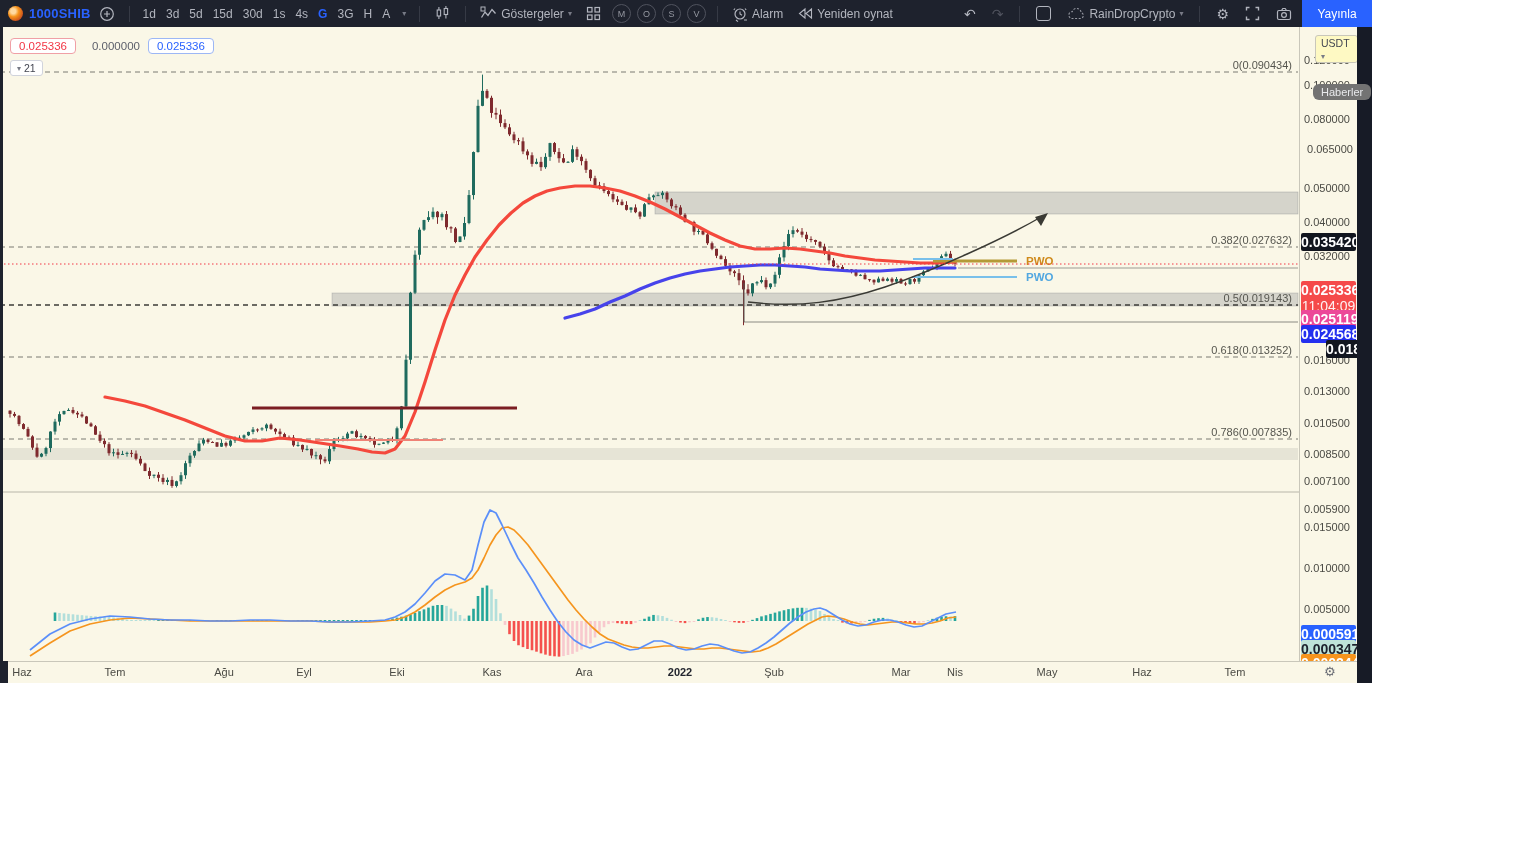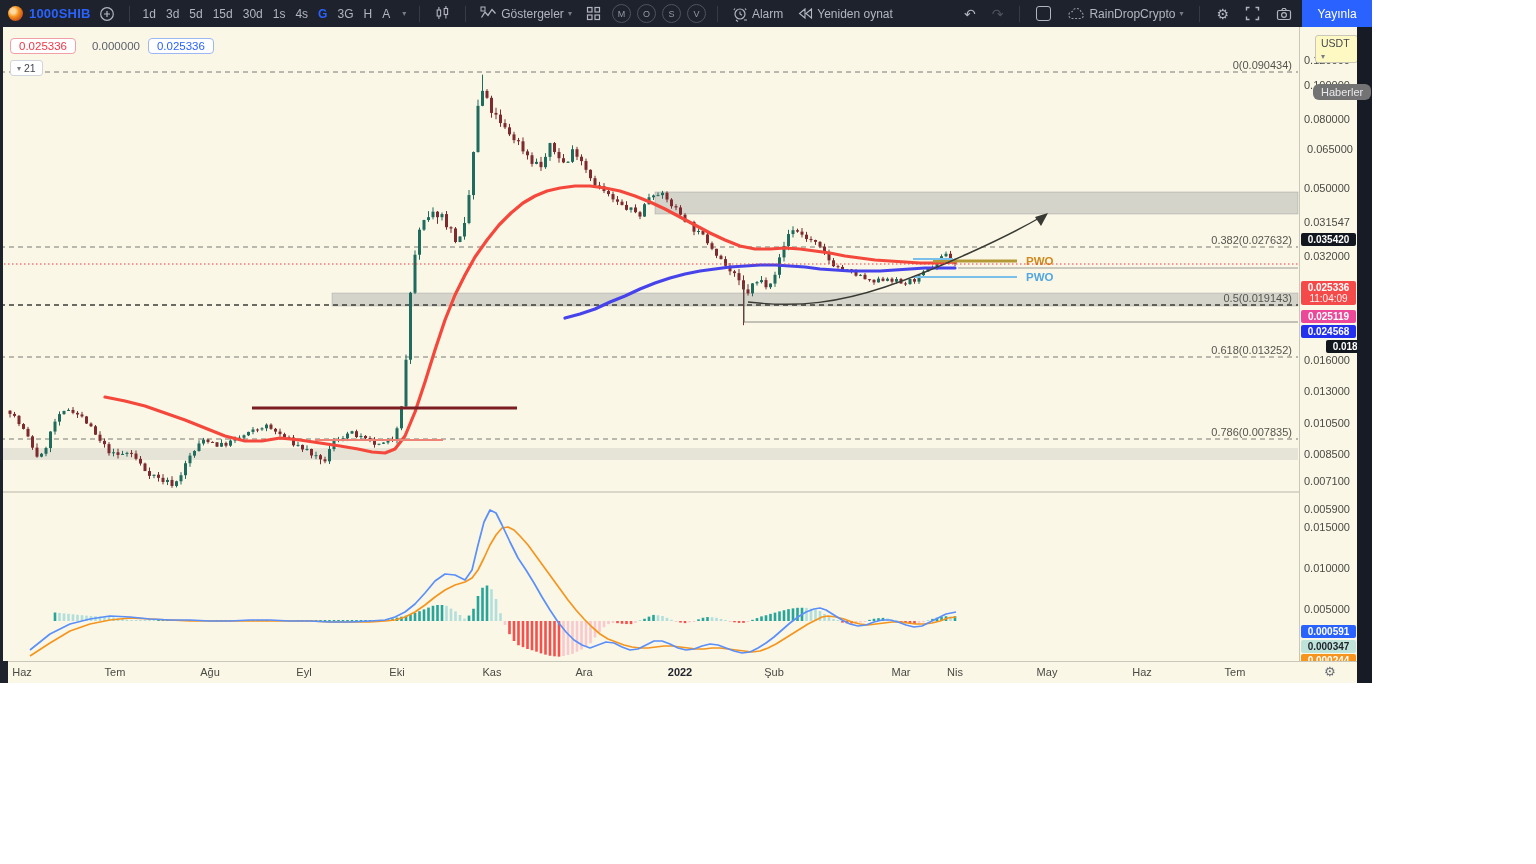--- a/index.html
+++ b/index.html
@@ -27,21 +27,21 @@
   .ohlc{font-size:12px;color:#2a2e39;}
   #legend .row2{display:flex;align-items:center;gap:8px;margin-top:5px;}
   .pbox{border:1px solid;border-radius:4px;font-size:11.5px;padding:1px 8px;background:#fff;cursor:pointer;}
   .pbox.red{color:#f23645;border-color:#f0a0a6;}
   .pbox.blue{color:#2962ff;border-color:#9db7f5;}
   .spread{font-size:11.5px;color:#5d606b;margin-left:8px;}
   #barcount{margin-top:6px;display:inline-flex;align-items:center;gap:3px;background:#fff;border:1px solid #d1d4dc;border-radius:3px;font-size:10.5px;color:#434651;padding:1px 6px;cursor:pointer;}
   
   #price-scale{position:absolute;left:1299px;top:27px;width:58px;height:634px;background:#FAF7E7;border-left:1px solid #c9c7ba;z-index:20;cursor:ns-resize;}
   .tick{position:absolute;left:4px;width:52px;font-size:11px;color:#4a4a44;transform:translateY(-6px);}
-  .plabel{position:absolute;left:1px;width:55px;text-align:center;font-size:10px;font-weight:bold;color:#fff;border-radius:2px;padding:1px 0;transform:translateY(-8px);z-index:3;}
+  .plabel{position:absolute;left:1px;width:55px;text-align:center;font-size:14px;font-weight:bold;color:#fff;border-radius:2px;padding:1px 0;transform:translateY(-8px);z-index:3;}
   #usdt-btn{position:absolute;left:15px;top:8px;background:#fef9c3;border:1px solid #c9c7ba;border-radius:3px;font-size:10.5px;color:#434651;padding:1px 5px;cursor:pointer;z-index:4;}
   #haberler{position:absolute;left:1313px;top:84px;background:#737373;color:#e8e9ec;font-size:11px;padding:2px 8px;border-radius:6px;z-index:45;}
   
   #time-axis{position:absolute;left:0;top:661px;width:1357px;height:22px;background:#FAF7E7;border-top:1px solid #c9c7ba;z-index:20;cursor:ew-resize;}
   .tlabel{position:absolute;top:4px;font-size:11px;color:#4a4a44;transform:translateX(-50%);}
   .tlabel.bold{font-weight:bold;color:#23262f;}
   #axis-gear{position:absolute;left:1324px;top:2px;font-family:"DejaVu Sans",sans-serif;font-size:13px;color:#6b6e76;cursor:pointer;}
   
   #right-strip{position:absolute;left:1357px;top:0;width:15px;height:683px;background:#171b26;z-index:35;}
   #left-strip{position:absolute;left:0;top:27px;width:3px;height:634px;background:#1e222d;z-index:25;}
@@ -840,21 +840,21 @@
       </div>
   </div>
 
   <div id="price-scale">
     <div id="usdt-btn"><span>USDT</span> <span class="chev">▾</span></div>
   <div class="tick" style="top: 33px;">0.120000</div>
       <div class="tick" style="top: 58px;">0.100000</div>
       <div class="tick" style="top: 92px;">0.080000</div>
       <div class="tick" style="top: 122px; text-align: center;">0.065000</div>
       <div class="tick" style="top: 161px;">0.050000</div>
-      <div class="tick" style="top: 195px;">0.031547</div>
+      <div class="tick" style="top: 195px;">0.040000</div>
       <div class="tick" style="top: 229px;">0.032000</div>
       <div class="tick" style="top: 333px;">0.016000</div>
       <div class="tick" style="top: 364px;">0.013000</div>
       <div class="tick" style="top: 396px;">0.010500</div>
       <div class="tick" style="top: 427px;">0.008500</div>
       <div class="tick" style="top: 454px;">0.007100</div>
       <div class="tick" style="top: 482px;">0.005900</div>
       <div class="tick" style="top: 500px;">0.015000</div>
       <div class="tick" style="top: 541px;">0.010000</div>
       <div class="tick" style="top: 582px;">0.005000</div>
@@ -866,21 +866,21 @@
       <div class="plabel" style="top: 606px; background: rgb(41, 98, 255);">0.000591</div>
       <div class="plabel" style="top: 621px; background: rgb(191, 227, 217); color: rgb(30, 34, 45);">0.000347</div>
       <div class="plabel" style="top: 635px; background: rgb(247, 148, 29);">0.000244</div>
     </div>
   <div id="haberler">Haberler</div>
 
   <div id="time-axis">
     <span id="axis-gear">⚙</span>
   <div class="tlabel" style="left: 22px;">Haz</div>
       <div class="tlabel" style="left: 115px;">Tem</div>
-      <div class="tlabel" style="left: 210px;">Ağu</div>
+      <div class="tlabel" style="left: 224px;">Ağu</div>
       <div class="tlabel" style="left: 304px;">Eyl</div>
       <div class="tlabel" style="left: 397px;">Eki</div>
       <div class="tlabel" style="left: 492px;">Kas</div>
       <div class="tlabel" style="left: 584px;">Ara</div>
       <div class="tlabel bold" style="left: 680px;">2022</div>
       <div class="tlabel" style="left: 774px;">Şub</div>
       <div class="tlabel" style="left: 901px;">Mar</div>
       <div class="tlabel" style="left: 955px;">Nis</div>
       <div class="tlabel" style="left: 1047px;">May</div>
       <div class="tlabel" style="left: 1142px;">Haz</div>

